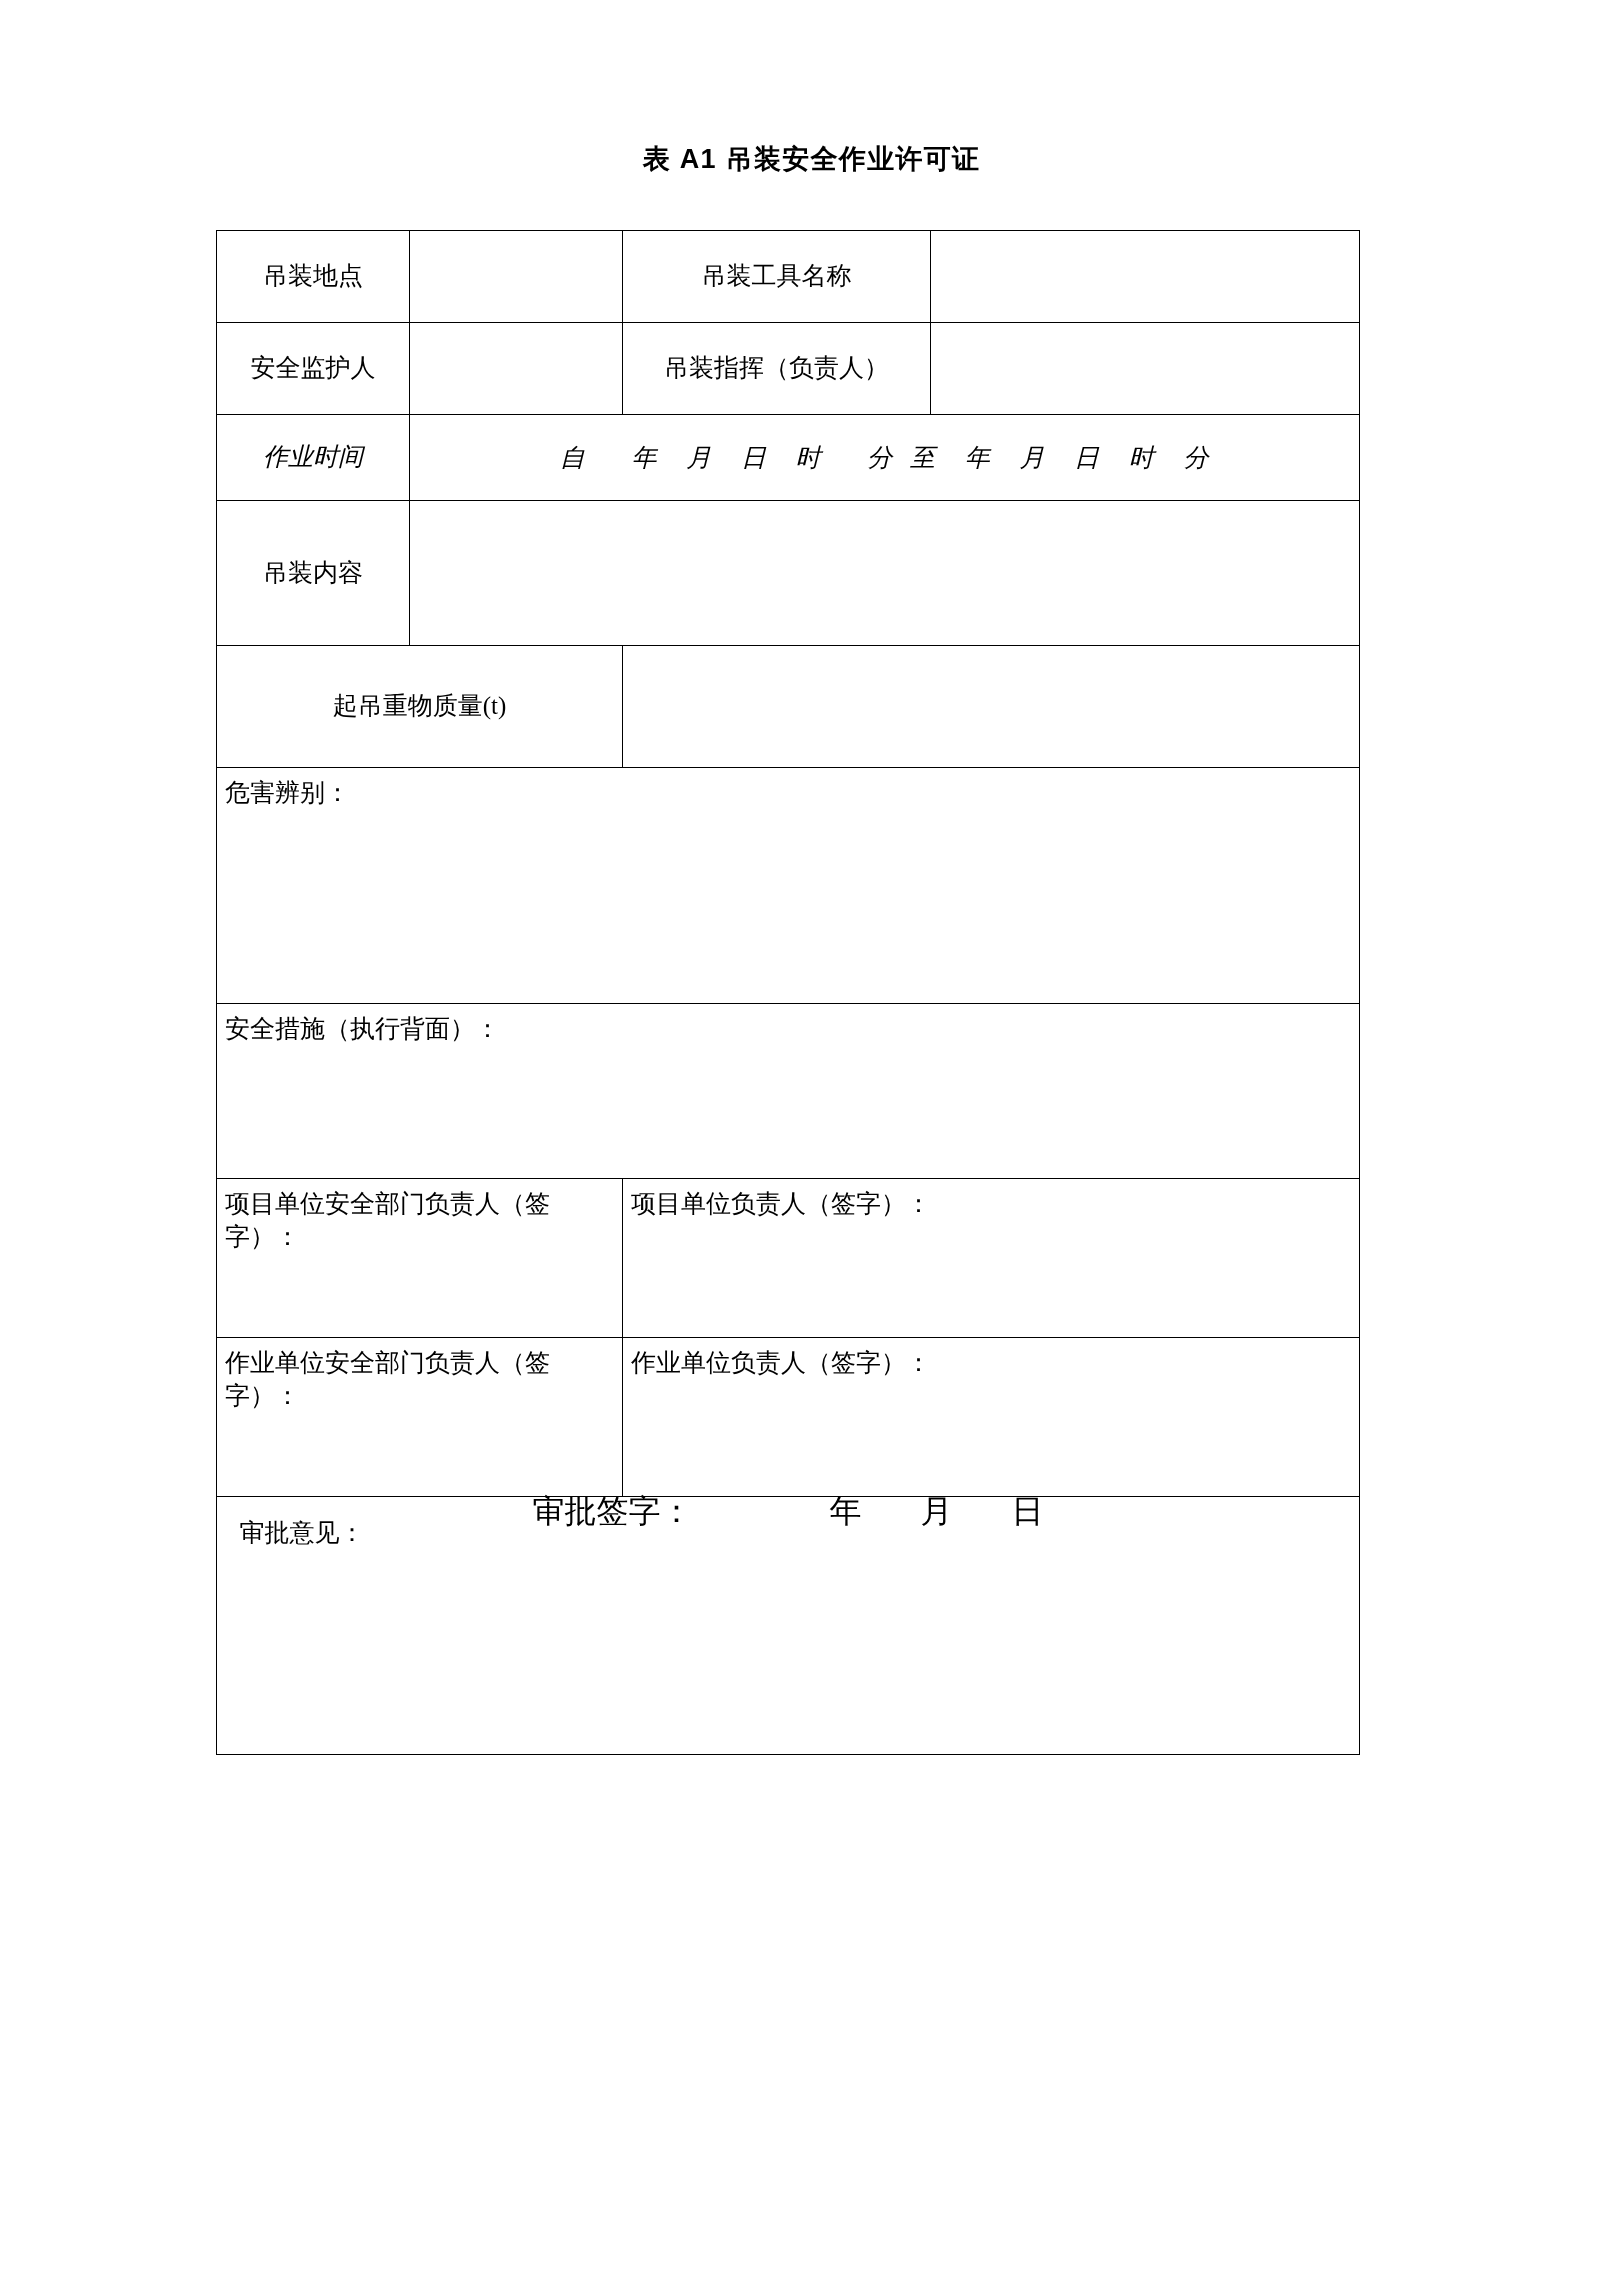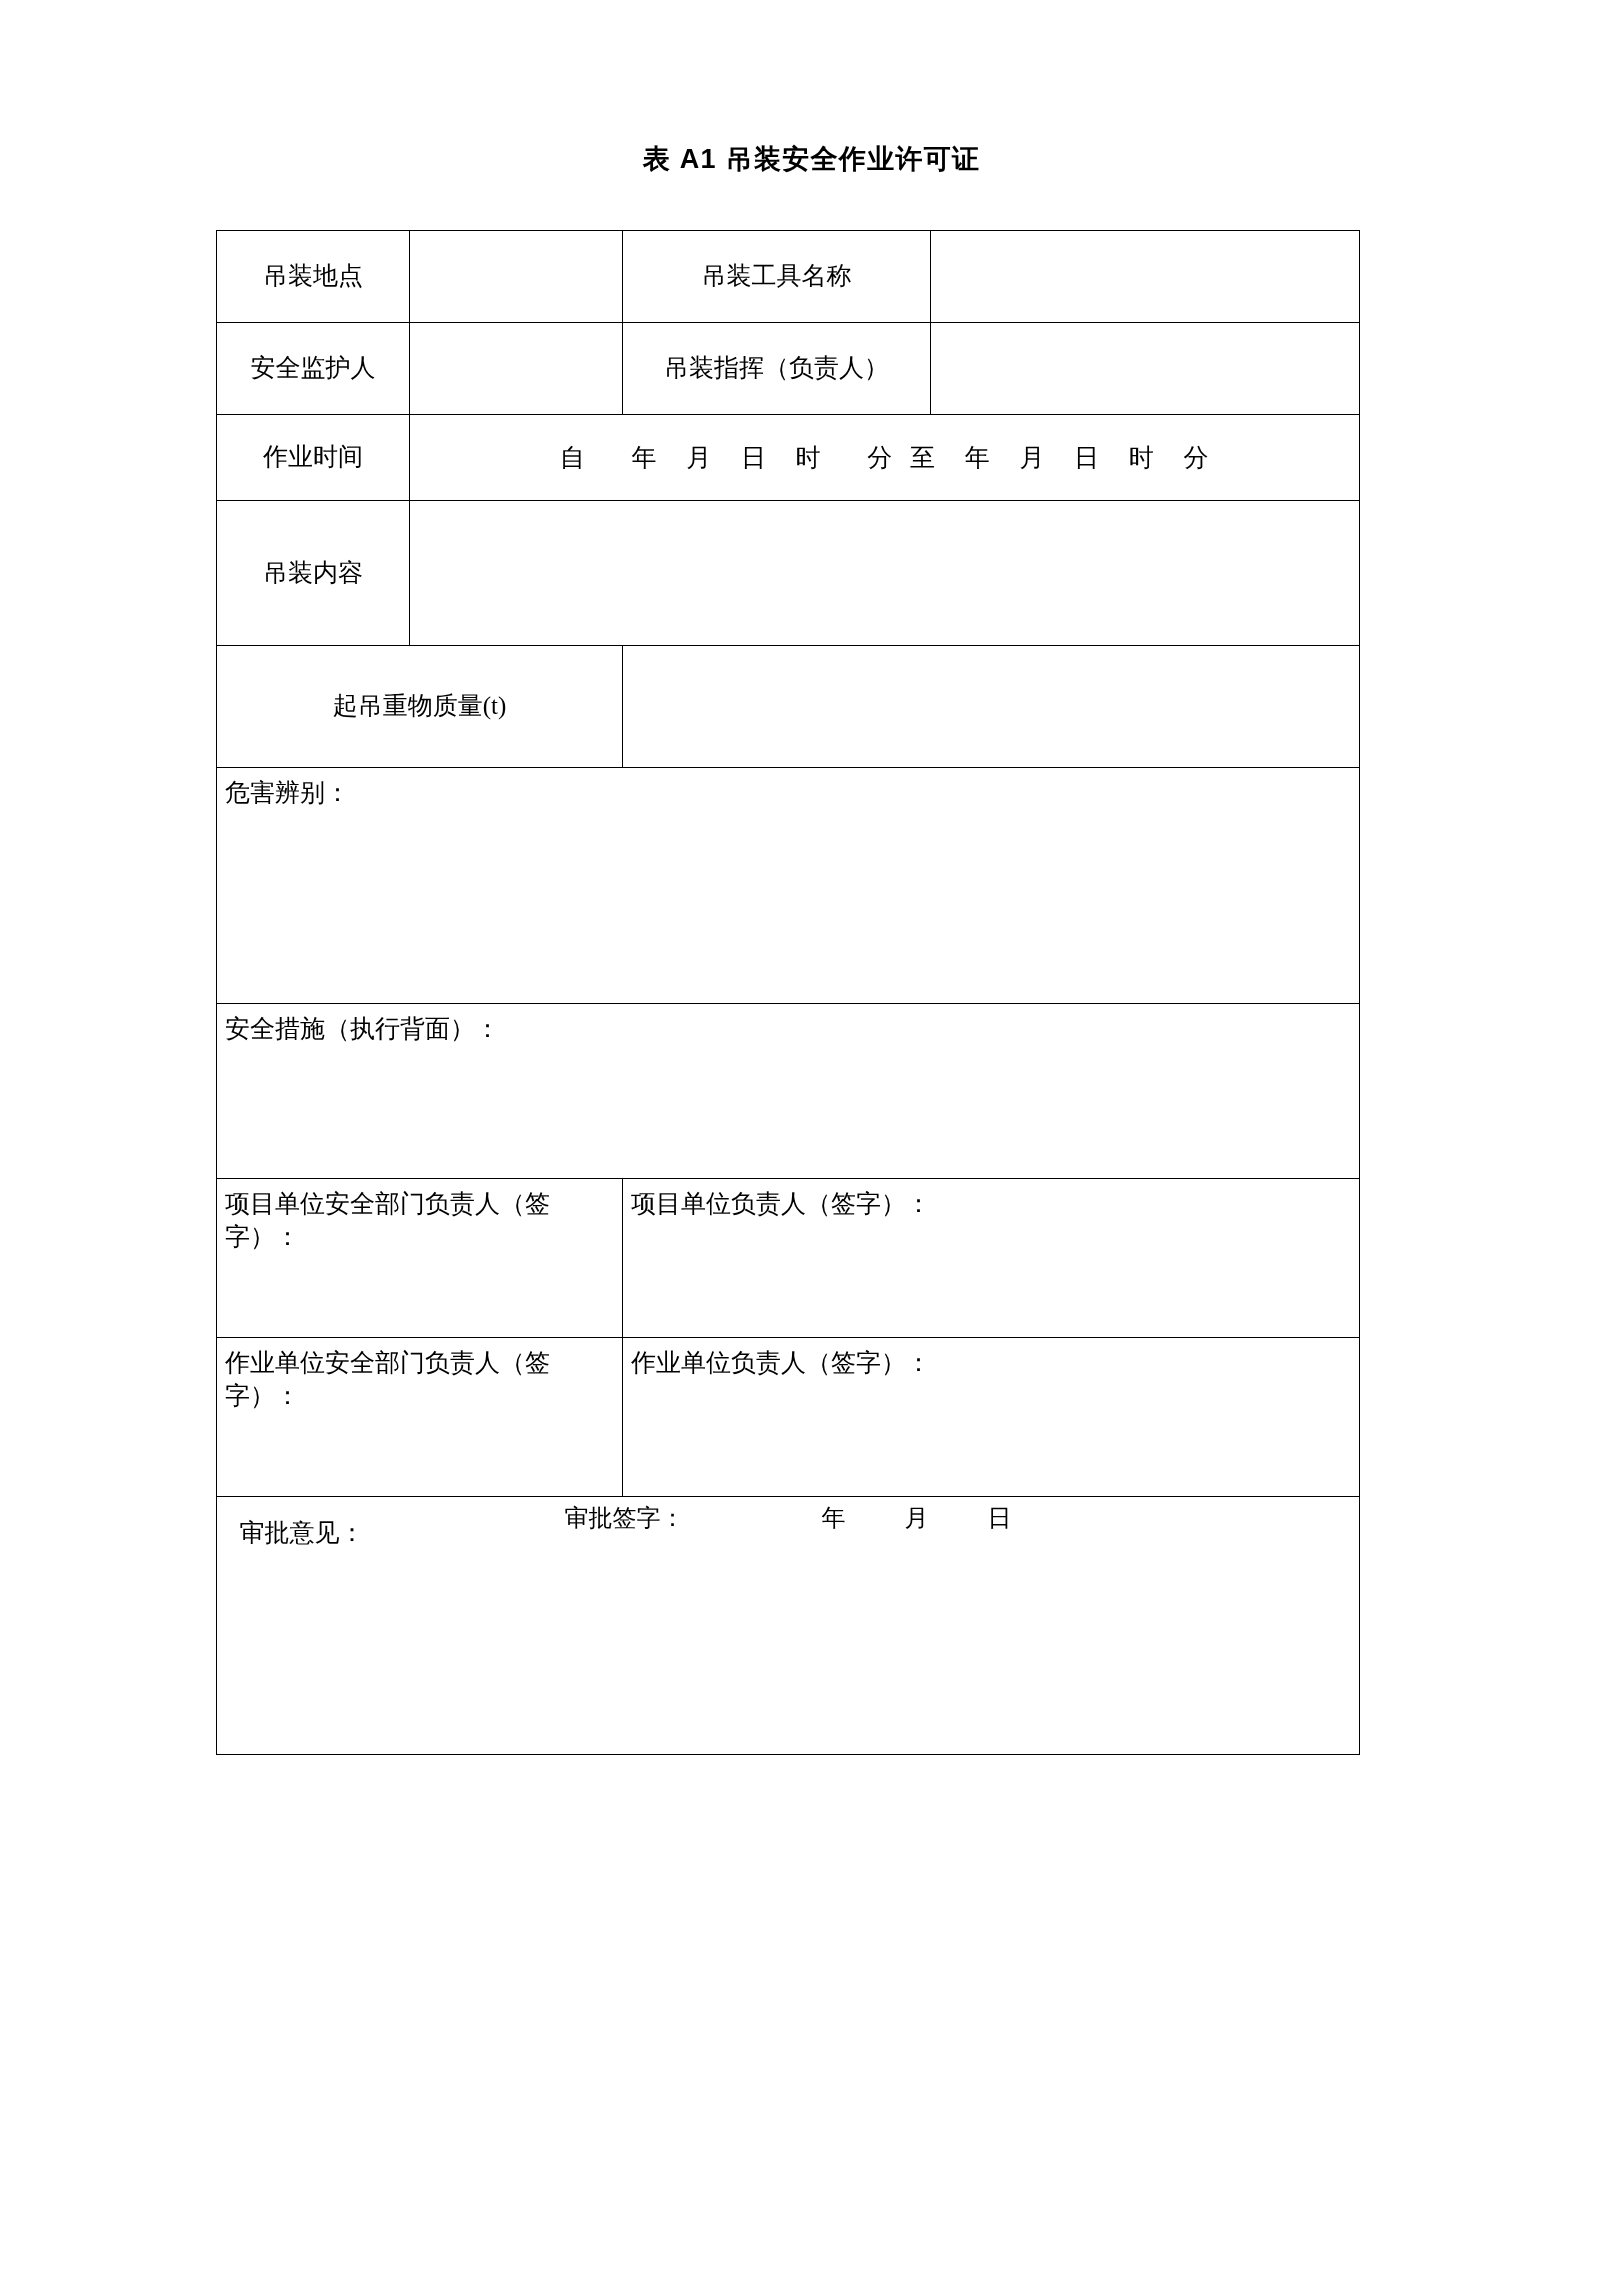--- a/index.html
+++ b/index.html
@@ -49,21 +49,21 @@
   }
   .lbl {
     text-align: center;
     vertical-align: middle !important;
     line-height: 1.3;
   }
   .pad {
     padding: 10.5px 14.4px 0 14.4px;
   }
   .h-row { height: 92px; }
-  .h-time { height: 86px; }
+  .h-time { height: 86px; font-style: italic; }
   .h-content { height: 145px; margin-top: 12px; }
   .h-weight { height: 122px; }
   .h-hazard { height: 236px; }
   .h-measure { height: 175px; }
   .h-sign { height: 159px; }
   .h-approve { height: 258px; margin-left: 44px; }
 
   .timeline {
     text-align: center;
     vertical-align: middle !important;
@@ -78,21 +78,21 @@
   .approve-inner {
     position: relative;
     height: 100%;
   }
   .approve-sign {
     position: absolute;
     left: 0;
     right: 0;
     bottom: 14.4px;
     text-align: center;
-    font-size: 24px;
+    font-size: 32px;
   }
   .approve-sign .sp1 { display: inline-block; width: 137px; }
   .approve-sign .sp2 { display: inline-block; width: 59px; }
   .approve-sign .sp3 { display: inline-block; width: 59px; }
 </style>
 </head>
 <body>
 
 <div class="page">
 

